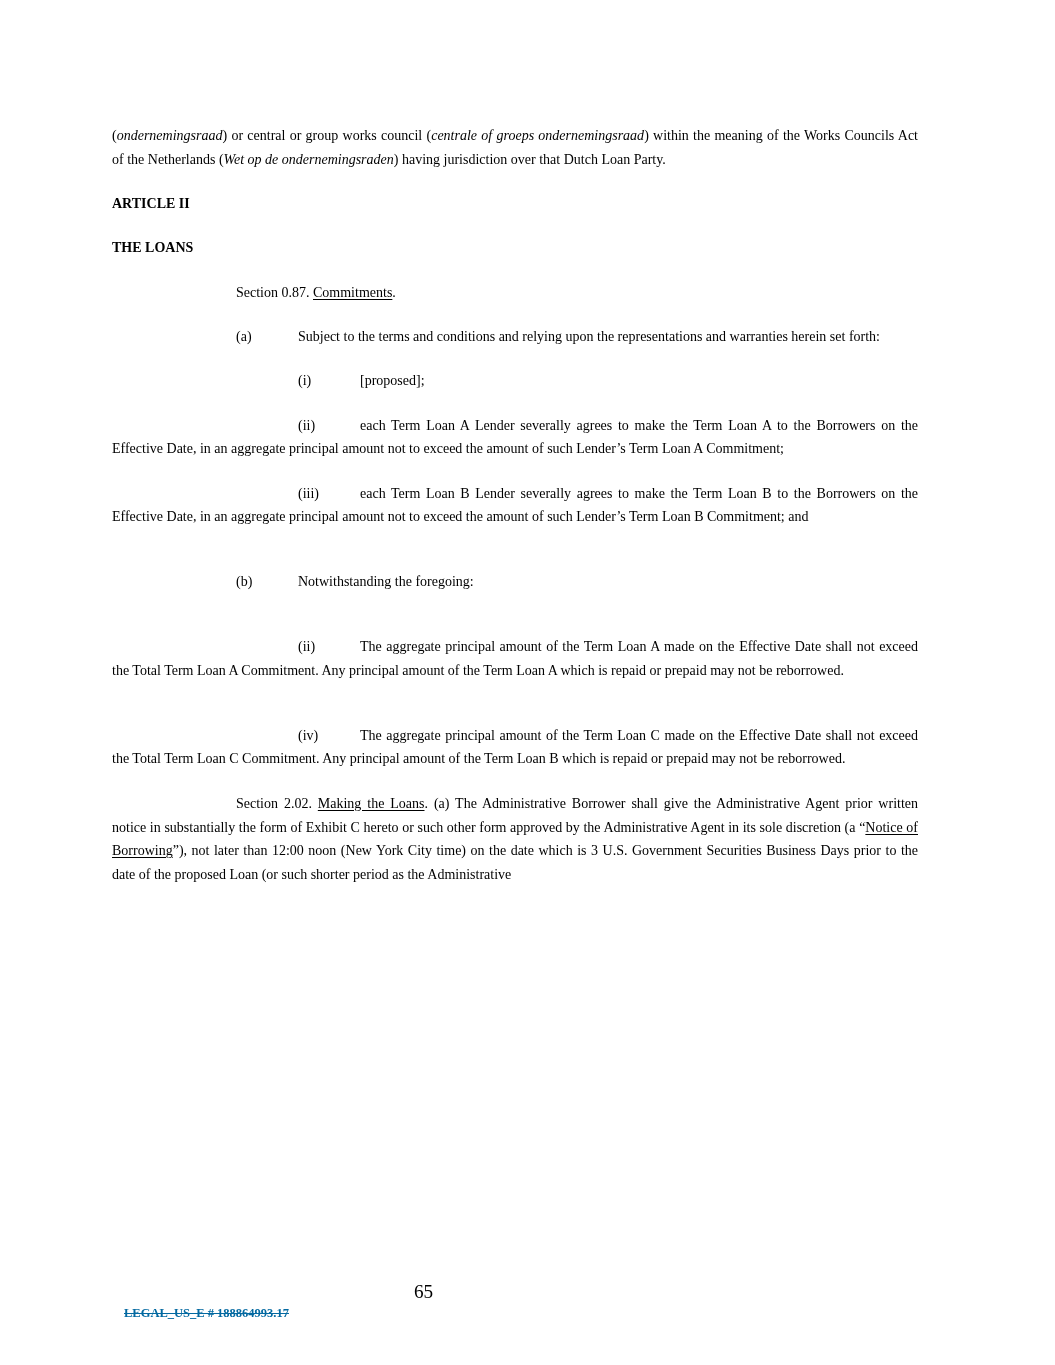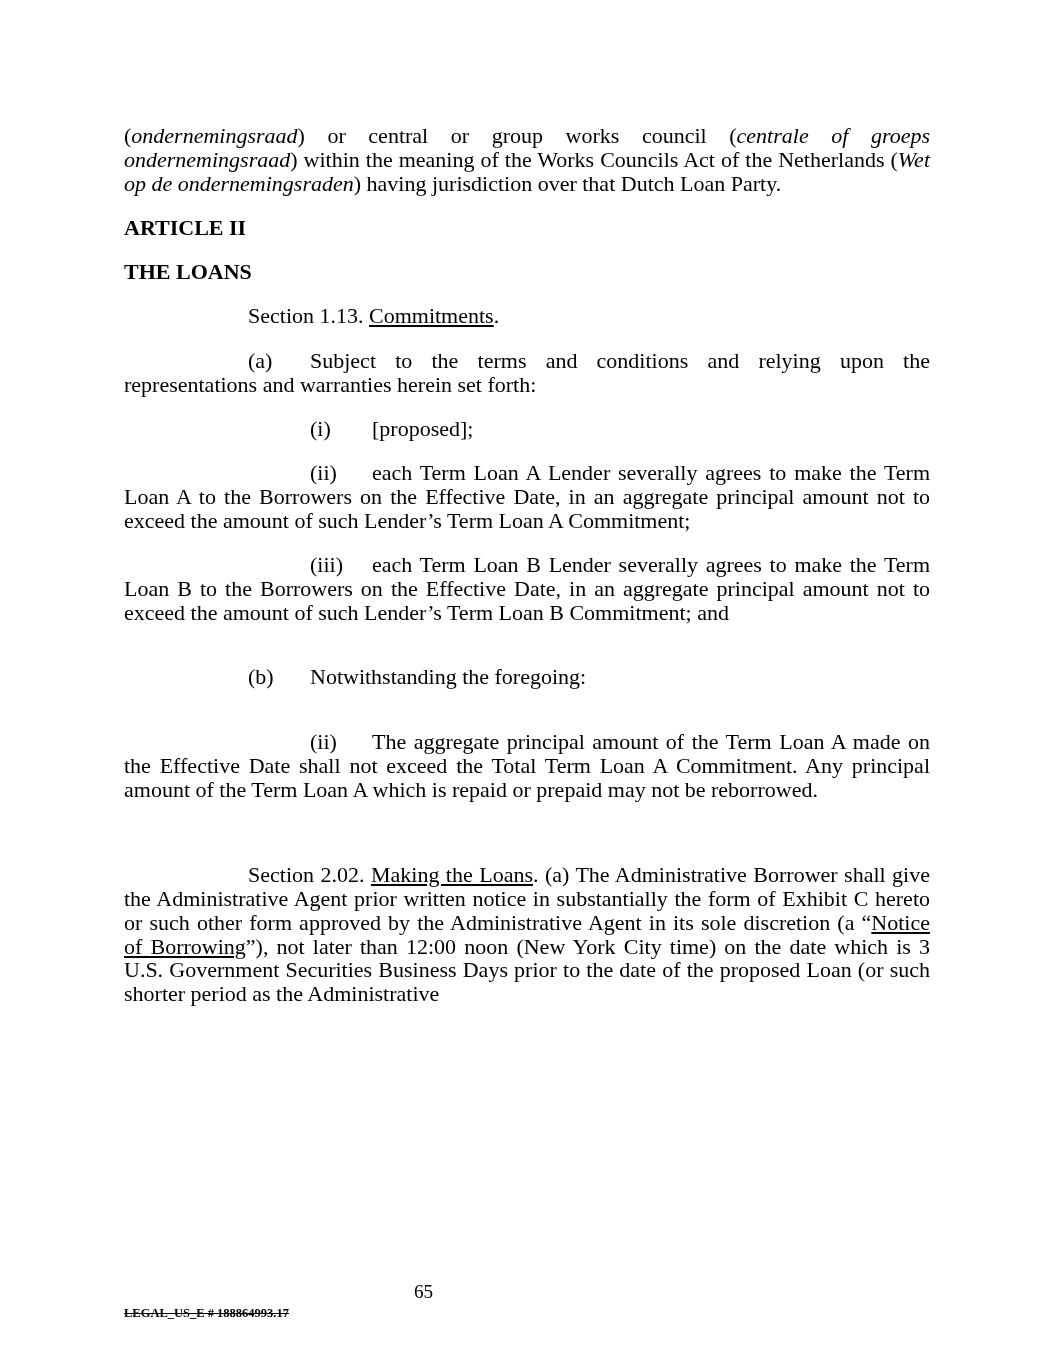--- a/index.html
+++ b/index.html
@@ -1,64 +1,65 @@
 <!DOCTYPE html>
 <html><head>
   <meta charset="utf-8">
   <style>
     html, body { margin: 0; padding: 0; background: #ffffff; }
     body { width: 1055px; height: 1365px; position: relative; overflow: hidden;
            font-family: "Liberation Serif", "DejaVu Serif", serif; color: #000; }
-    .page { position: absolute; left: 124px; top: 124px; width: 806px; font-size: 22px; line-height: 23.8px; }
+    .page { position: absolute; left: 112px; top: 124px; width: 806px; font-size: 14px; line-height: 23.8px; }
     .p { margin: 0; text-align: justify; }
     .p.last-left { text-align-last: left; }
     .center { text-align: left; font-weight: bold; }
     .gap { height: 20.5px; }
     .ind1 { padding-left: 124px; }
     .lbl { display: inline-block; }
     .lbl-a { width: 62px; }
     .lbl-i { display: inline-block; width: 62px; }
     .ind2-first { text-indent: 186px; }
     u { text-decoration: underline; text-underline-offset: 2px; }
     .footer-num { position: absolute; left: 0; width: 847px; top: 1281px; text-align: center; font-size: 19.2px; }
-    .footer-doc { position: absolute; left: 124px; top: 1306px; font-size: 12.5px; font-weight: bold; color: #000000; text-decoration: line-through; font-family: "Liberation Serif", serif; }
+    .footer-doc { position: absolute; left: 124px; top: 1306px; font-size: 12.5px; font-weight: bold; color: #0369a1; text-decoration: line-through; font-family: "Liberation Serif", serif; }
   </style>
 </head>
 <body>
 
 <div class="page">
 
   <p class="p last-left"><span>(</span><i>ondernemingsraad</i><span>) or central or group works council (</span><i>centrale of groeps ondernemingsraad</i><span>) within the meaning of the Works Councils Act of the Netherlands (</span><i>Wet op de ondernemingsraden</i><span>) having jurisdiction over that Dutch Loan Party.</span></p>
 
   <div class="gap"></div>
   <p class="p center">ARTICLE II</p>
   <div class="gap"></div>
   <p class="p center">THE LOANS</p>
   <div class="gap"></div>
 
-  <p class="p ind1"><span>Section 1.13.  </span><u>Commitments</u><span>.</span></p>
+  <p class="p ind1"><span>Section 0.87.  </span><u>Commitments</u><span>.</span></p>
   <div class="gap"></div>
 
   <p class="p last-left" style="text-indent:124px"><span class="lbl lbl-a" style="text-indent:0">(a)</span><span>Subject to the terms and conditions and relying upon the representations and warranties herein set forth:</span></p>
   <div class="gap"></div>
 
   <p class="p last-left ind2-first"><span class="lbl-i" style="text-indent:0">(i)</span><span>[proposed];</span></p>
   <div class="gap"></div>
   <p class="p last-left ind2-first"><span class="lbl-i" style="text-indent:0">(ii)</span><span>each Term Loan A Lender severally agrees to make the Term Loan A to the Borrowers on the Effective Date, in an aggregate principal amount not to exceed the amount of such Lender’s Term Loan A Commitment;</span></p>
   <div class="gap"></div>
   <p class="p last-left ind2-first"><span class="lbl-i" style="text-indent:0">(iii)</span><span>each Term Loan B Lender severally agrees to make the Term Loan B to the Borrowers on the Effective Date, in an aggregate principal amount not to exceed the amount of such Lender’s Term Loan B Commitment; and</span></p>
   <div class="gap"></div>
   <div class="gap"></div>
 
   <p class="p last-left" style="text-indent:124px"><span class="lbl lbl-a" style="text-indent:0">(b)</span><span>Notwithstanding the foregoing:</span></p>
   <div class="gap"></div>
 
   <div class="gap"></div>
   <p class="p last-left ind2-first"><span class="lbl-i" style="text-indent:0">(ii)</span><span>The aggregate principal amount of the Term Loan A made on the Effective Date shall not exceed the Total Term Loan A Commitment.  Any principal amount of the Term Loan A which is repaid or prepaid may not be reborrowed.</span></p>
   <div class="gap"></div>
   <div class="gap"></div>
+  <p class="p last-left ind2-first"><span class="lbl-i" style="text-indent:0">(iv)</span><span>The aggregate principal amount of the Term Loan C made on the Effective Date shall not exceed the Total Term Loan C Commitment.  Any principal amount of the Term Loan B which is repaid or prepaid may not be reborrowed.</span></p>
   <div class="gap"></div>
 
   <p class="p" style="text-indent:124px"><span>Section 2.02.  </span><u>Making the Loans</u><span>.  (a)  The Administrative Borrower shall give the Administrative Agent prior written notice in substantially the form of Exhibit C hereto or such other form approved by the Administrative Agent in its sole discretion (a “</span><u>Notice of Borrowing</u><span>”), not later than 12:00 noon (New York City time) on the date which is 3 U.S. Government Securities Business Days prior to the date of the proposed Loan (or such shorter period as the Administrative</span></p>
 </div>
 
 <div class="footer-num">65</div>
 <div class="footer-doc">LEGAL_US_E # 188864993.17</div>
 
 </body></html>

